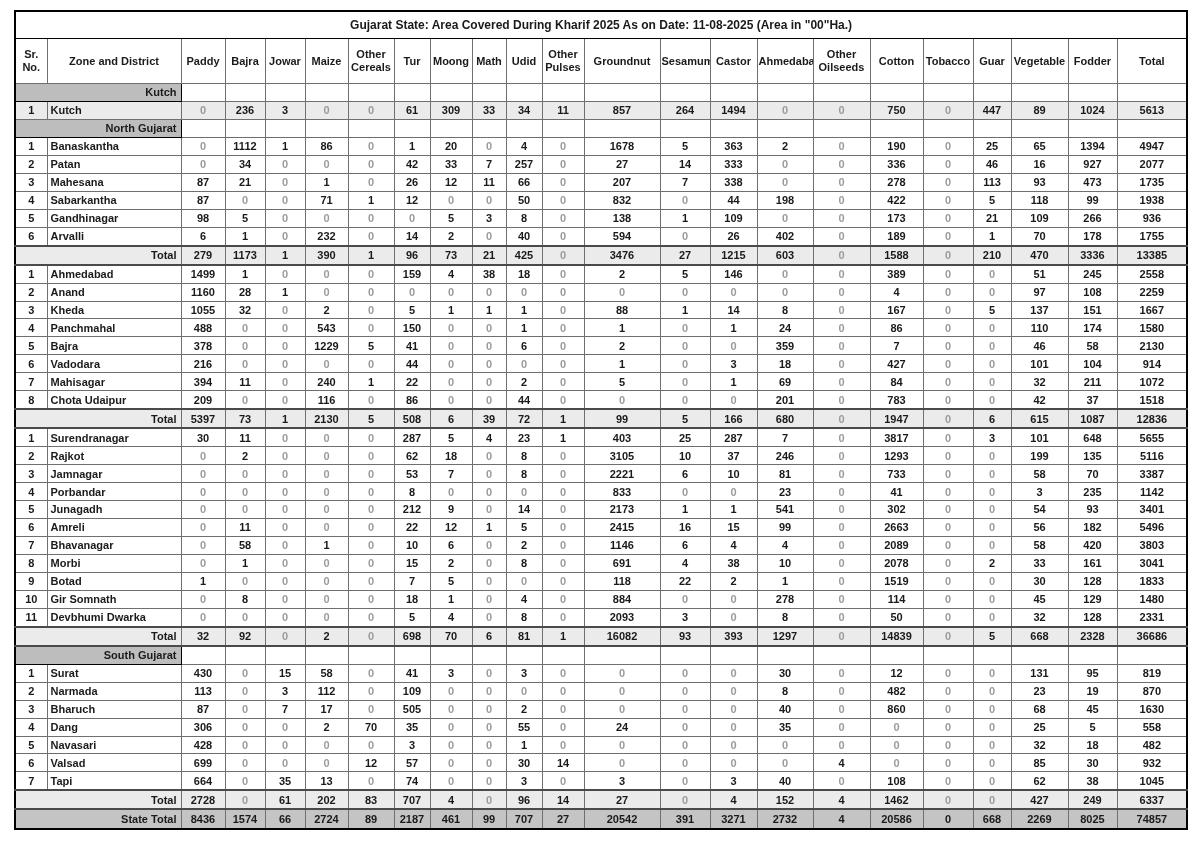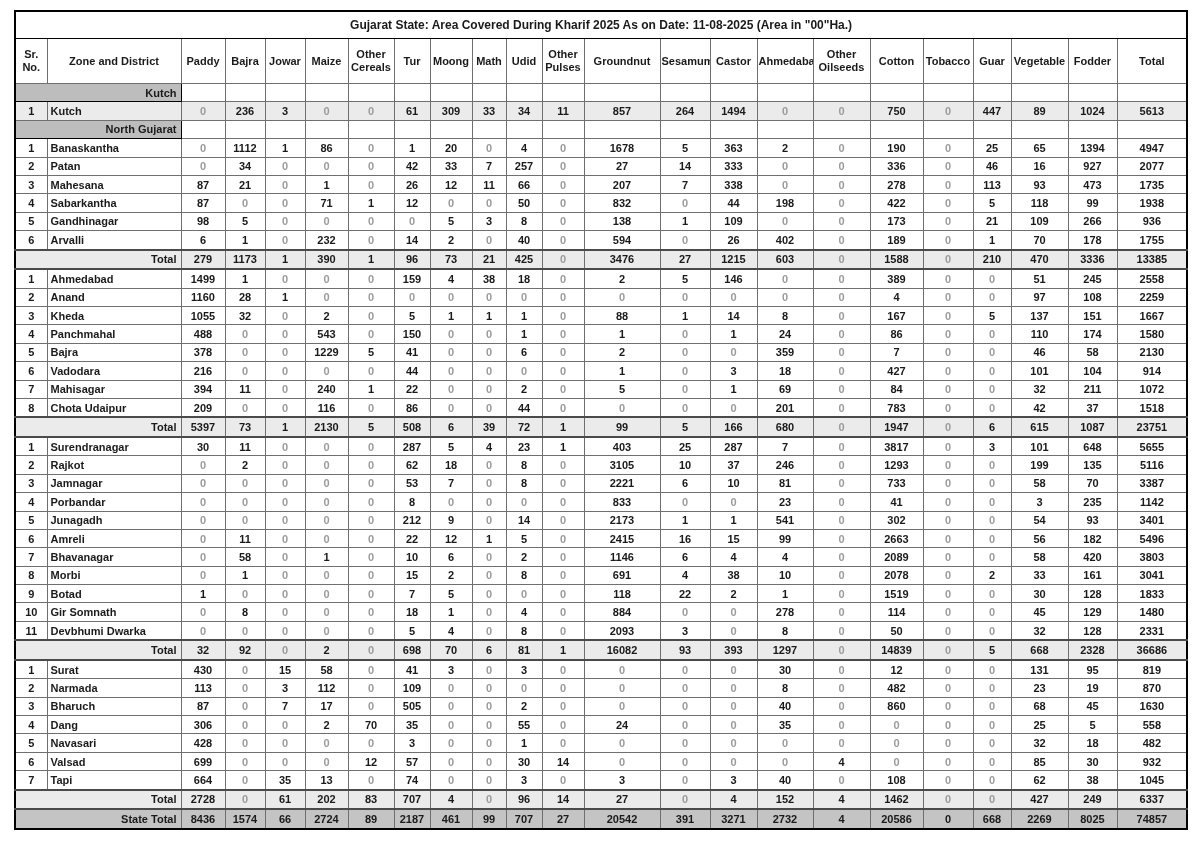--- a/index.html
+++ b/index.html
@@ -550,21 +550,21 @@
           <td>99</td>
           <td>5</td>
           <td>166</td>
           <td>680</td>
           <td class="z">0</td>
           <td>1947</td>
           <td class="z">0</td>
           <td>6</td>
           <td>615</td>
           <td>1087</td>
-          <td>23751</td>
+          <td>12836</td>
         </tr>
         <tr>
           <td class="sr">1</td>
           <td class="dist">Surendranagar</td>
           <td>30</td>
           <td>11</td>
           <td class="z">0</td>
           <td class="z">0</td>
           <td class="z">0</td>
           <td>287</td>
@@ -850,20 +850,44 @@
           <td>93</td>
           <td>393</td>
           <td>1297</td>
           <td class="z">0</td>
           <td>14839</td>
           <td class="z">0</td>
           <td>5</td>
           <td>668</td>
           <td>2328</td>
           <td>36686</td>
+        </tr>
+        <tr class="band">
+          <td class="bandlabel" colspan="2">South Gujarat</td>
+          <td></td>
+          <td></td>
+          <td></td>
+          <td></td>
+          <td></td>
+          <td></td>
+          <td></td>
+          <td></td>
+          <td></td>
+          <td></td>
+          <td></td>
+          <td></td>
+          <td></td>
+          <td></td>
+          <td></td>
+          <td></td>
+          <td></td>
+          <td></td>
+          <td></td>
+          <td></td>
+          <td></td>
         </tr>
         <tr>
           <td class="sr">1</td>
           <td class="dist">Surat</td>
           <td>430</td>
           <td class="z">0</td>
           <td>15</td>
           <td>58</td>
           <td class="z">0</td>
           <td>41</td>

